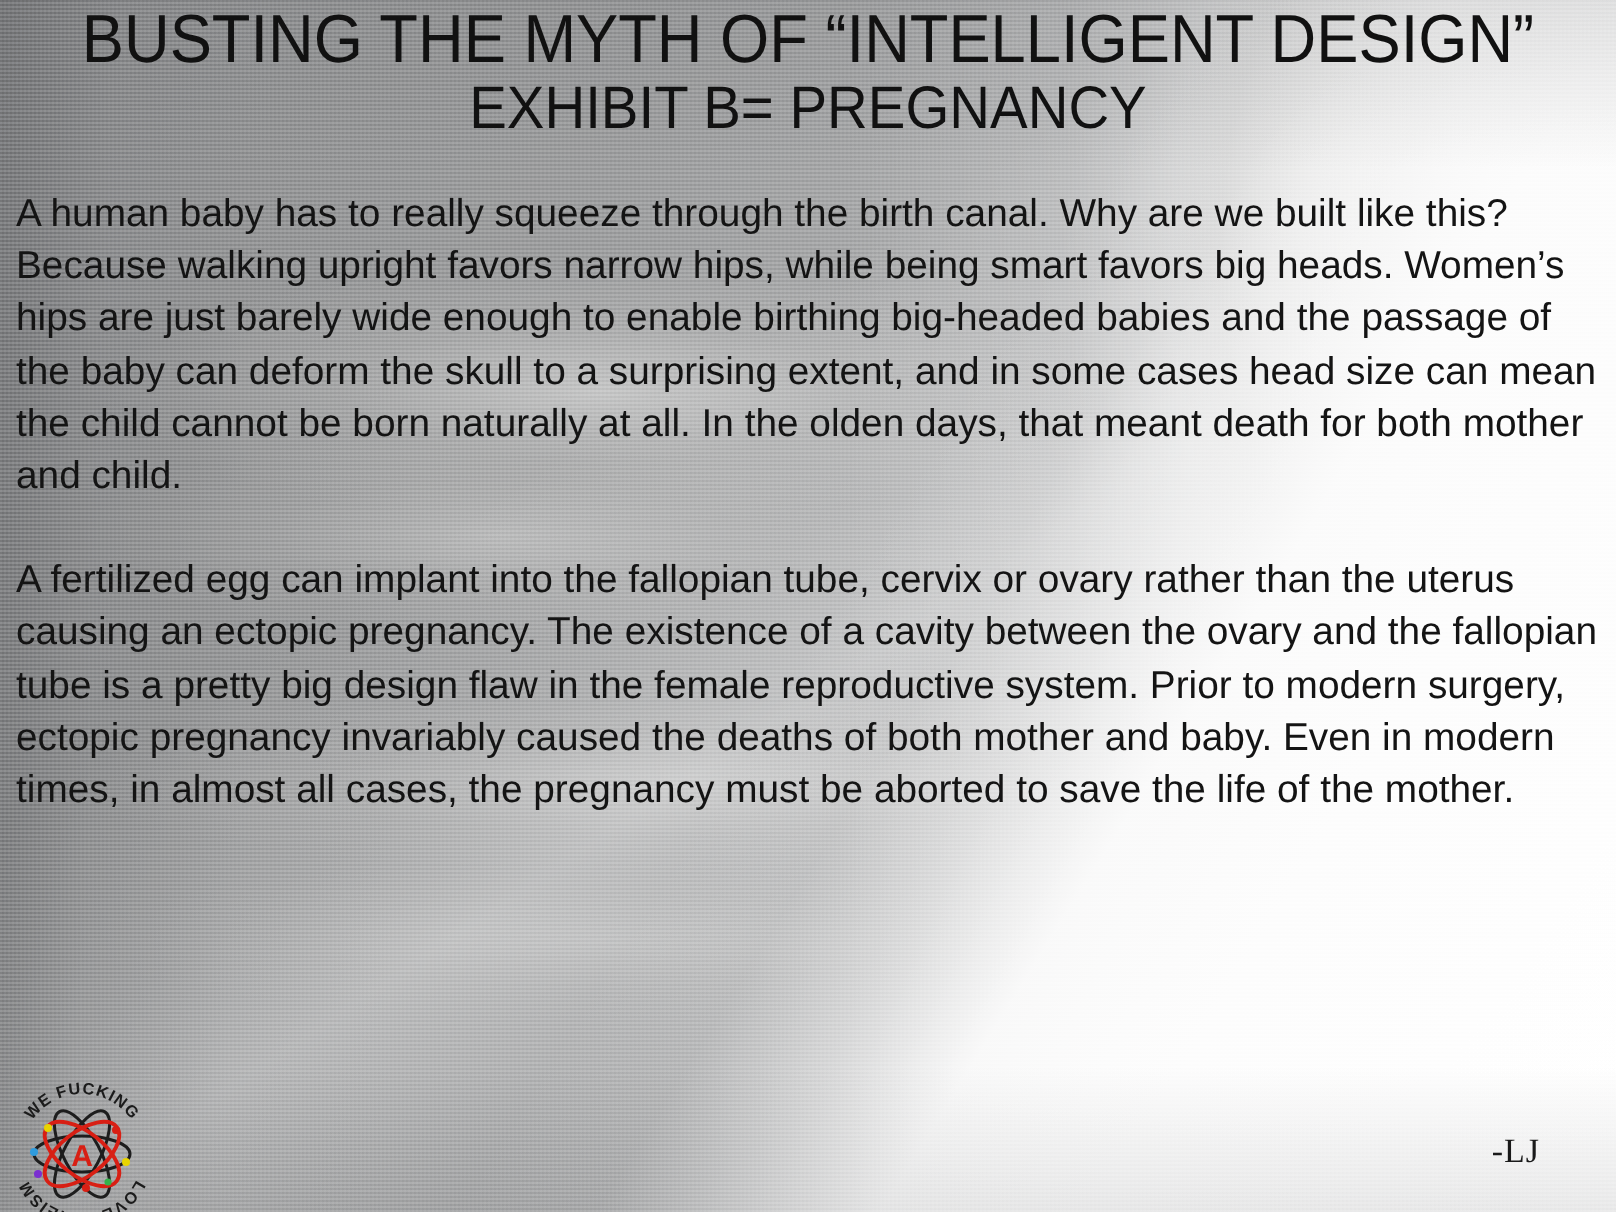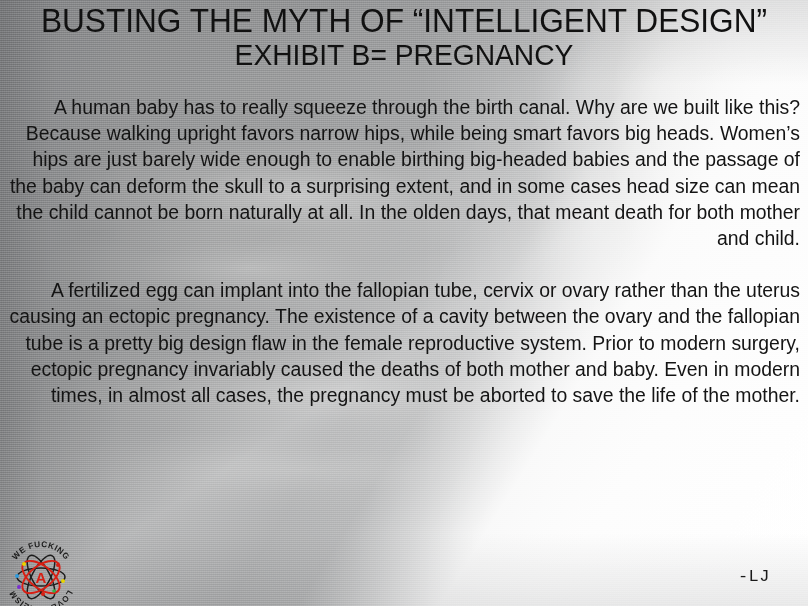--- a/index.html
+++ b/index.html
@@ -168,39 +168,39 @@
     font-size: 30px;
     line-height: 33px;
     transform: scaleX(0.94);
   }
 
   .body-block {
     position: absolute;
     top: 94px;
     left: 0;
     width: 808px;
-    text-align: right;
+    text-align: left;
     color: #141414;
     font-family: "Liberation Sans", sans-serif;
     font-size: 19.4px;
     line-height: 26.2px;
   }
   .para {
     margin: 0;
     padding: 0 8px;
   }
   .para-gap {
     height: 26px;
   }
 
   .signature {
     position: absolute;
     right: 38px;
     bottom: 20px;
-    font-family: Liberation Mono, monospace;
+    font-family: Liberation Serif, serif;
     font-size: 17px;
     color: #1a1a1a;
     letter-spacing: 0.5px;
   }
 
   
   .logo {
     position: absolute;
     left: 2px;
     bottom: 0px;

